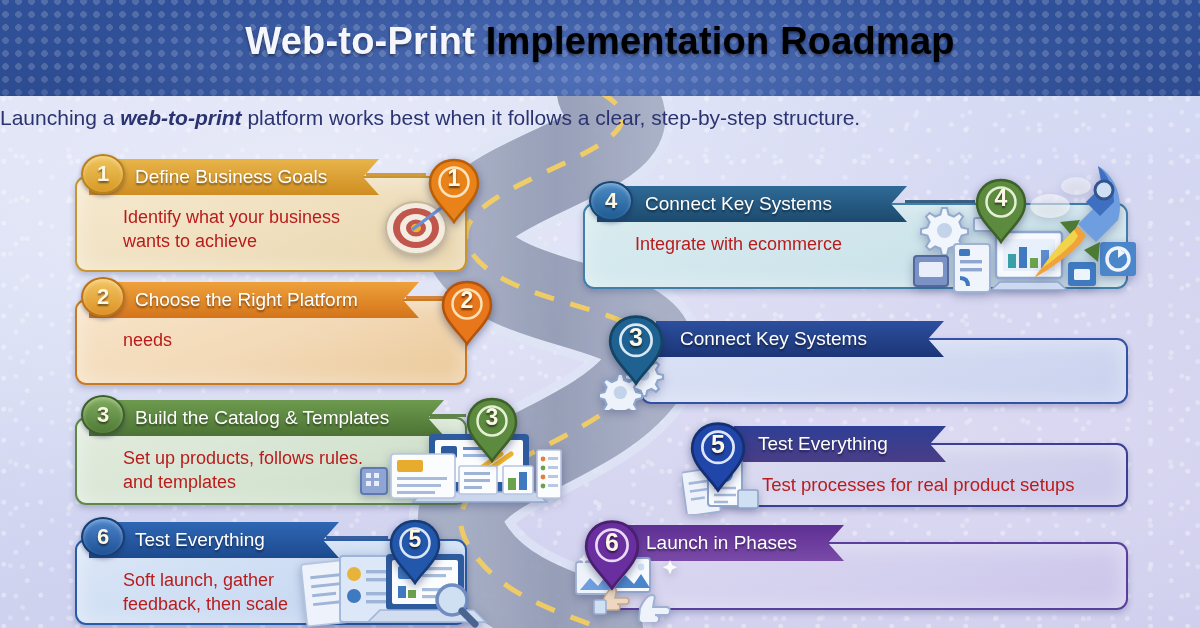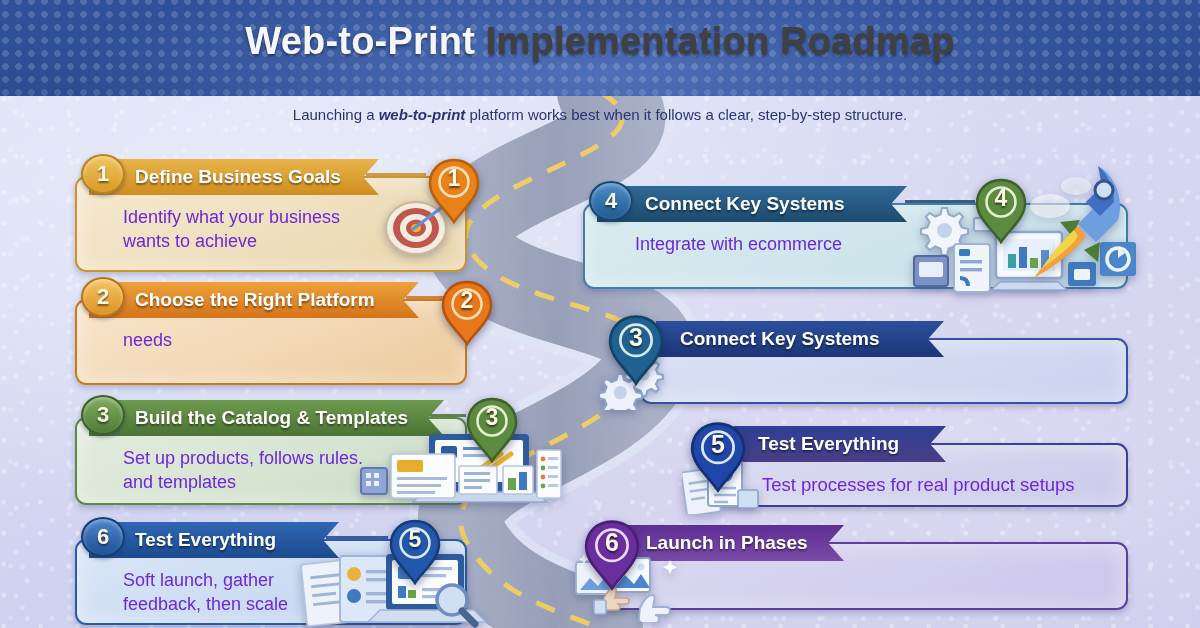--- a/index.html
+++ b/index.html
@@ -58,62 +58,62 @@
     border-bottom:4px solid #7d95d8;
     box-shadow:0 4px 0 0 #b9c6ec;
   }
   .title{
     position:absolute; left:0; right:0; top:20px;
     text-align:center; font-size:38px; font-weight:bold;
     letter-spacing:.2px; white-space:nowrap;
     text-shadow:0 2px 3px rgba(0,0,0,.45);
   }
   .title .w1{ color:#f4f6fb; }
-  .title .w2{ color:#404040; }
+  .title .w2{ color:#000000; }
 
   .subtitle{
     position:absolute; left:0; right:0; top:106px;
-    text-align:center; font-size:15px; color:#2b3470;
+    text-align:left; font-size:21px; color:#2b3470;
     white-space:nowrap;
   }
   .subtitle b{ font-weight:bold; font-style:italic; }
 
   
   .card{ position:absolute; }
   .panel{
     position:absolute; inset:0;
     border-radius:11px;
     border:2px solid var(--edge);
     background:var(--panel);
     box-shadow:0 3px 6px rgba(40,48,100,.25), inset 0 0 22px rgba(255,255,255,.45);
   }
   .ribbon{
     position:absolute; left:var(--rx,14px); top:-17px; height:36px;
     display:flex; align-items:center;
     padding:0 30px 0 var(--rpad,44px);
     background:linear-gradient(180deg,var(--rib1) 0%,var(--rib2) 100%);
-    color:#fff; font-weight:bold; font-size:19px;
+    color:#fff; font-weight:normal; font-size:19px;
     white-space:nowrap;
     clip-path:polygon(0 0,100% 0,calc(100% - 16px) 50%,100% 100%,0 100%);
     box-shadow:0 2px 3px rgba(30,40,90,.35);
     text-shadow:0 2px 2px rgba(0,0,0,.45);
   }
   .badge{
     position:absolute; left:var(--bx,6px); top:-22px;
     width:44px; height:40px; border-radius:50%;
     background:linear-gradient(180deg,var(--bad1),var(--bad2));
     border:2.5px solid var(--badedge);
     display:flex; align-items:center; justify-content:center;
     color:#fdf6e2; font-weight:bold; font-size:22px;
     text-shadow:0 2px 2px rgba(0,0,0,.5);
     box-shadow:0 2px 4px rgba(30,40,90,.4), inset 0 2px 4px rgba(255,255,255,.35);
   }
   .body{
     position:absolute; left:var(--tx,48px); right:14px; top:var(--ty,30px);
-    font-size:18px; line-height:1.33; color:#6d28d9;
+    font-size:18px; line-height:1.33; color:#b91c1c;
   }
   .body.single{ font-size:18.5px; }
 
   
   .connector{
     position:absolute; height:3px; background:var(--rib2); opacity:.85;
   }
 
   
   .pin{ position:absolute; width:var(--pw,52px); height:var(--ph,66px); }

